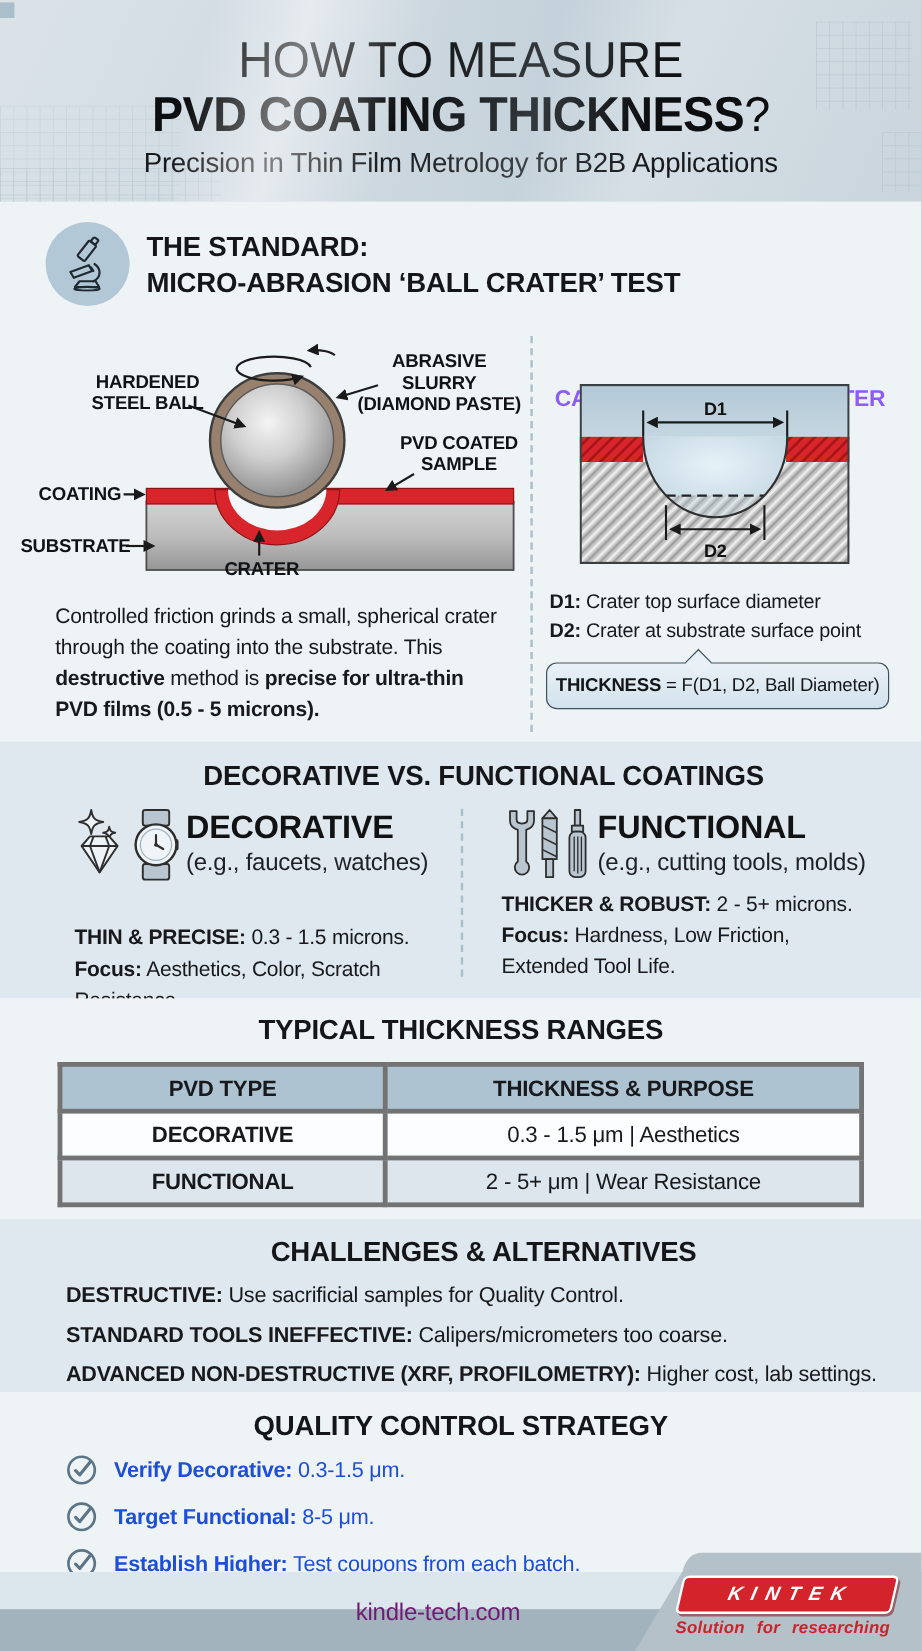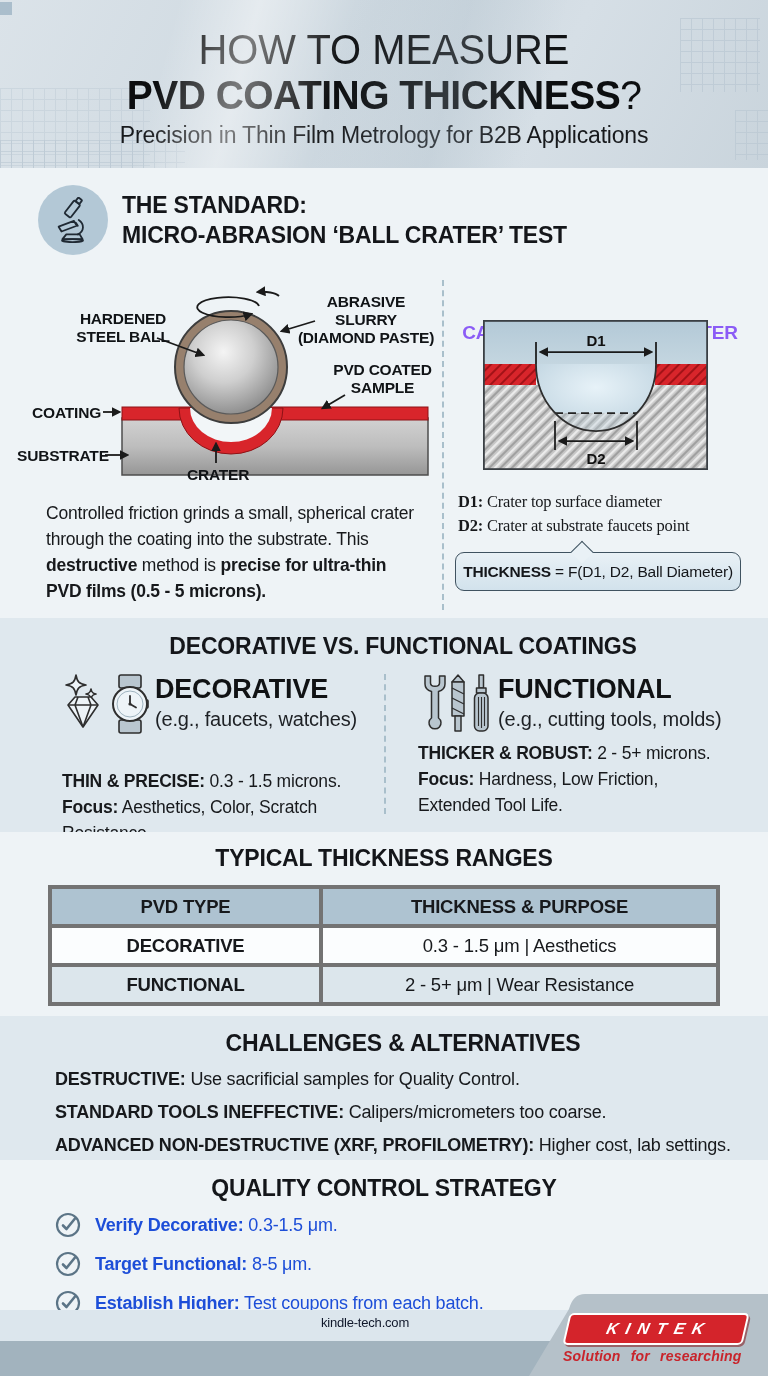--- a/index.html
+++ b/index.html
@@ -47,21 +47,21 @@
   tr.r2 td{background:#dce6ec;}
   td.c2{font-weight:400;}
   
   .chal-line{font-size:18px;line-height:33px;color:#17191c;}
   .qc-item{display:flex;align-items:center;margin-bottom:13px;font-size:18px;color:#1d4ed8;}
   .qc-item svg{margin-right:14px;flex:0 0 auto;}
   b,.b{font-weight:800;}
   
   #footer{position:absolute;left:0;top:1310px;width:768px;height:66px;background:#a2b3be;}
   .foot-band{position:absolute;left:0;top:0;width:768px;height:31px;background:#dce6ed;}
-  .site{position:absolute;left:0;top:5px;width:730px;text-align:center;font-size:13px;color:#0f172a;}
+  .site{position:absolute;left:0;top:23px;width:730px;text-align:center;font-size:20px;color:#701a75;}
   .logo-box{position:absolute;left:566px;top:3px;width:176px;height:28px;background:#d4242b;border:2px solid #fff;border-radius:5px;
             transform:skewX(-13deg);box-shadow:2px 2px 0 rgba(130,20,24,.55);display:flex;align-items:center;justify-content:center;}
   .logo-box span{color:#fff;font-size:16px;font-weight:800;font-style:italic;letter-spacing:7.5px;padding-left:6px;}
   .tagline{position:absolute;left:563px;top:38px;width:188px;font-size:14px;font-weight:800;font-style:italic;color:#c8242b;word-spacing:6px;letter-spacing:.2px;}
 </style>
 </head>
 <body>
 
 <div id="page">
 
@@ -209,23 +209,23 @@
           <path d="M72 101 V130"></path>
             <path d="M154 101 V130"></path>
           <path d="M77 121 H149" marker-start="url(#ah2)" marker-end="url(#ah2)"></path>
         </g>
         <text x="113" y="26" text-anchor="middle" font-size="15" font-weight="bold" fill="#111">D1</text>
         <text x="113" y="144" text-anchor="middle" font-size="15" font-weight="bold" fill="#111">D2</text>
         <rect x="0.9" y="0.9" width="223.2" height="148.2" fill="none" stroke="#3a3f44" stroke-width="1.8"></rect>
       </svg>
     </div>
 
-    <div class="defs-txt" style="left:458px;top:322px;width:295px;font-family:Liberation Serif, serif;">
+    <div class="defs-txt" style="left:458px;top:322px;width:295px;">
       <div><b>D1:</b><span> Crater top surface diameter</span></div>
-      <div><b>D2:</b><span> Crater at substrate faucets point</span></div>
+      <div><b>D2:</b><span> Crater at substrate surface point</span></div>
     </div>
 
     <div class="bubble" style="left:455px;top:384px;width:284px;height:37px;">
       <div class="ptr"></div>
       <span><b>THICKNESS</b><span> = F(D1, D2, Ball Diameter)</span></span>
     </div>
   </div>
 
   <div class="sec sec-dark" style="top:618px;height:214px;">
     <div class="sec-heading" style="top:15px;">DECORATIVE VS. FUNCTIONAL COATINGS</div>

